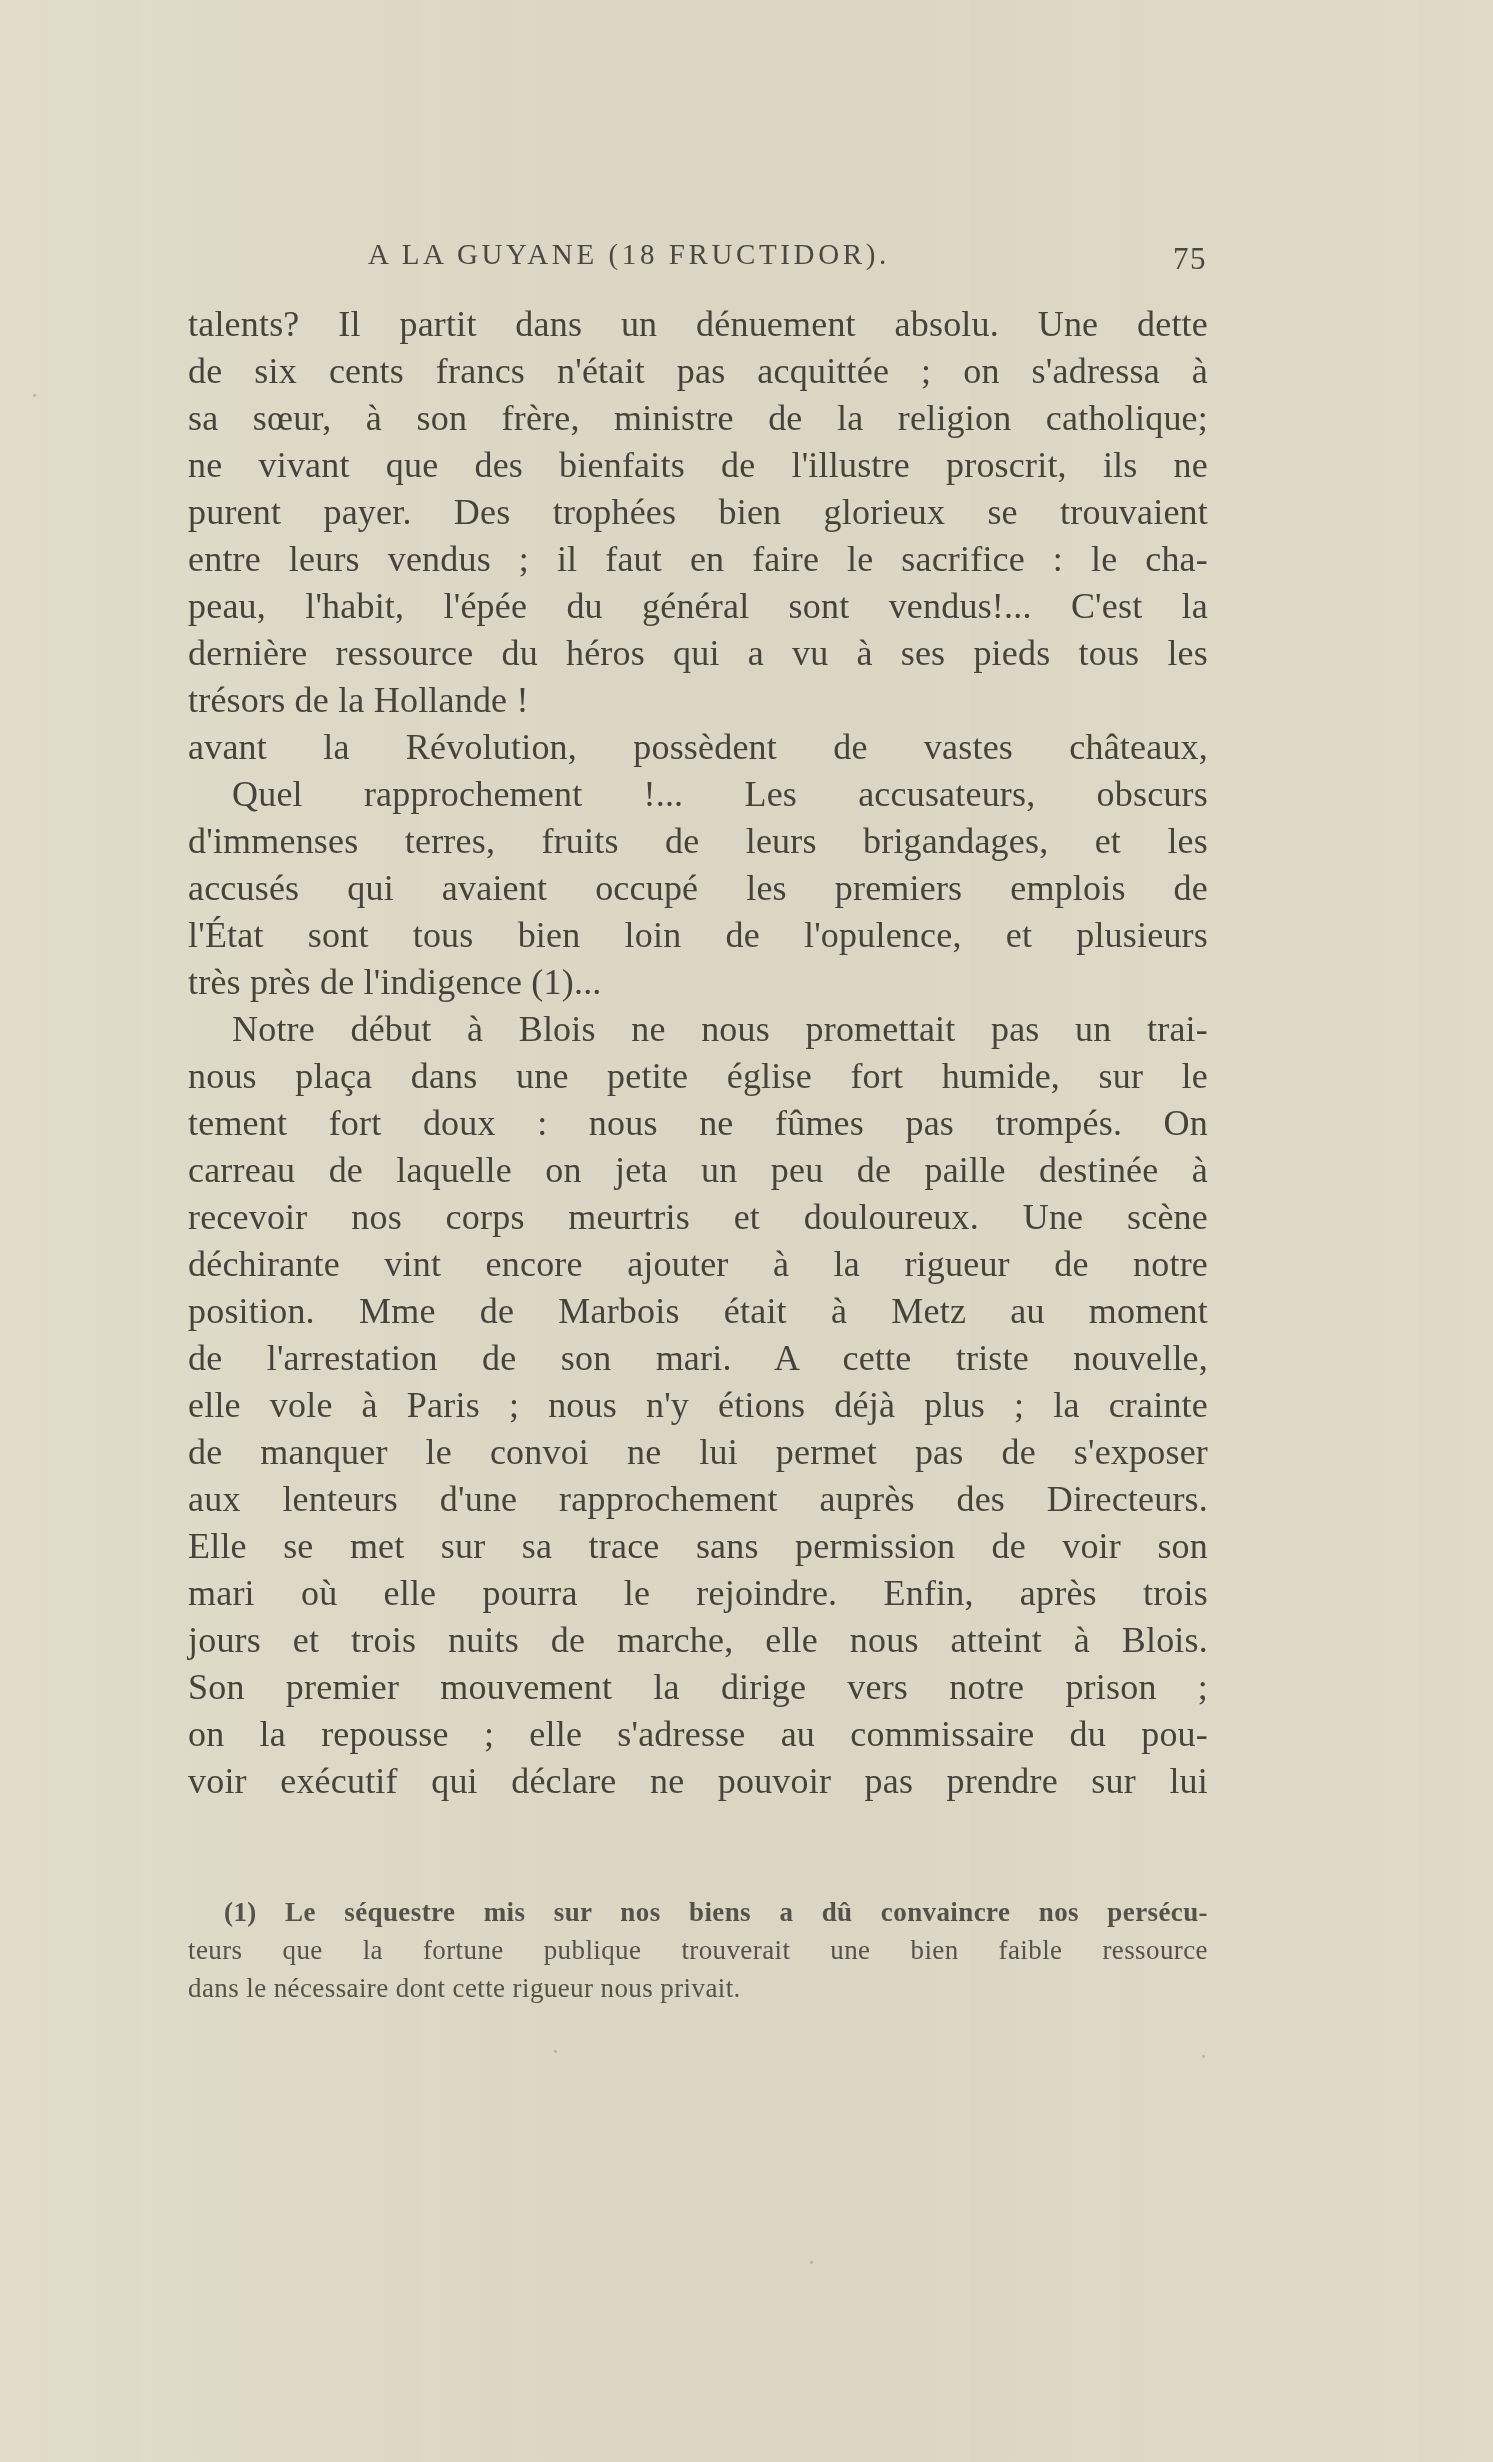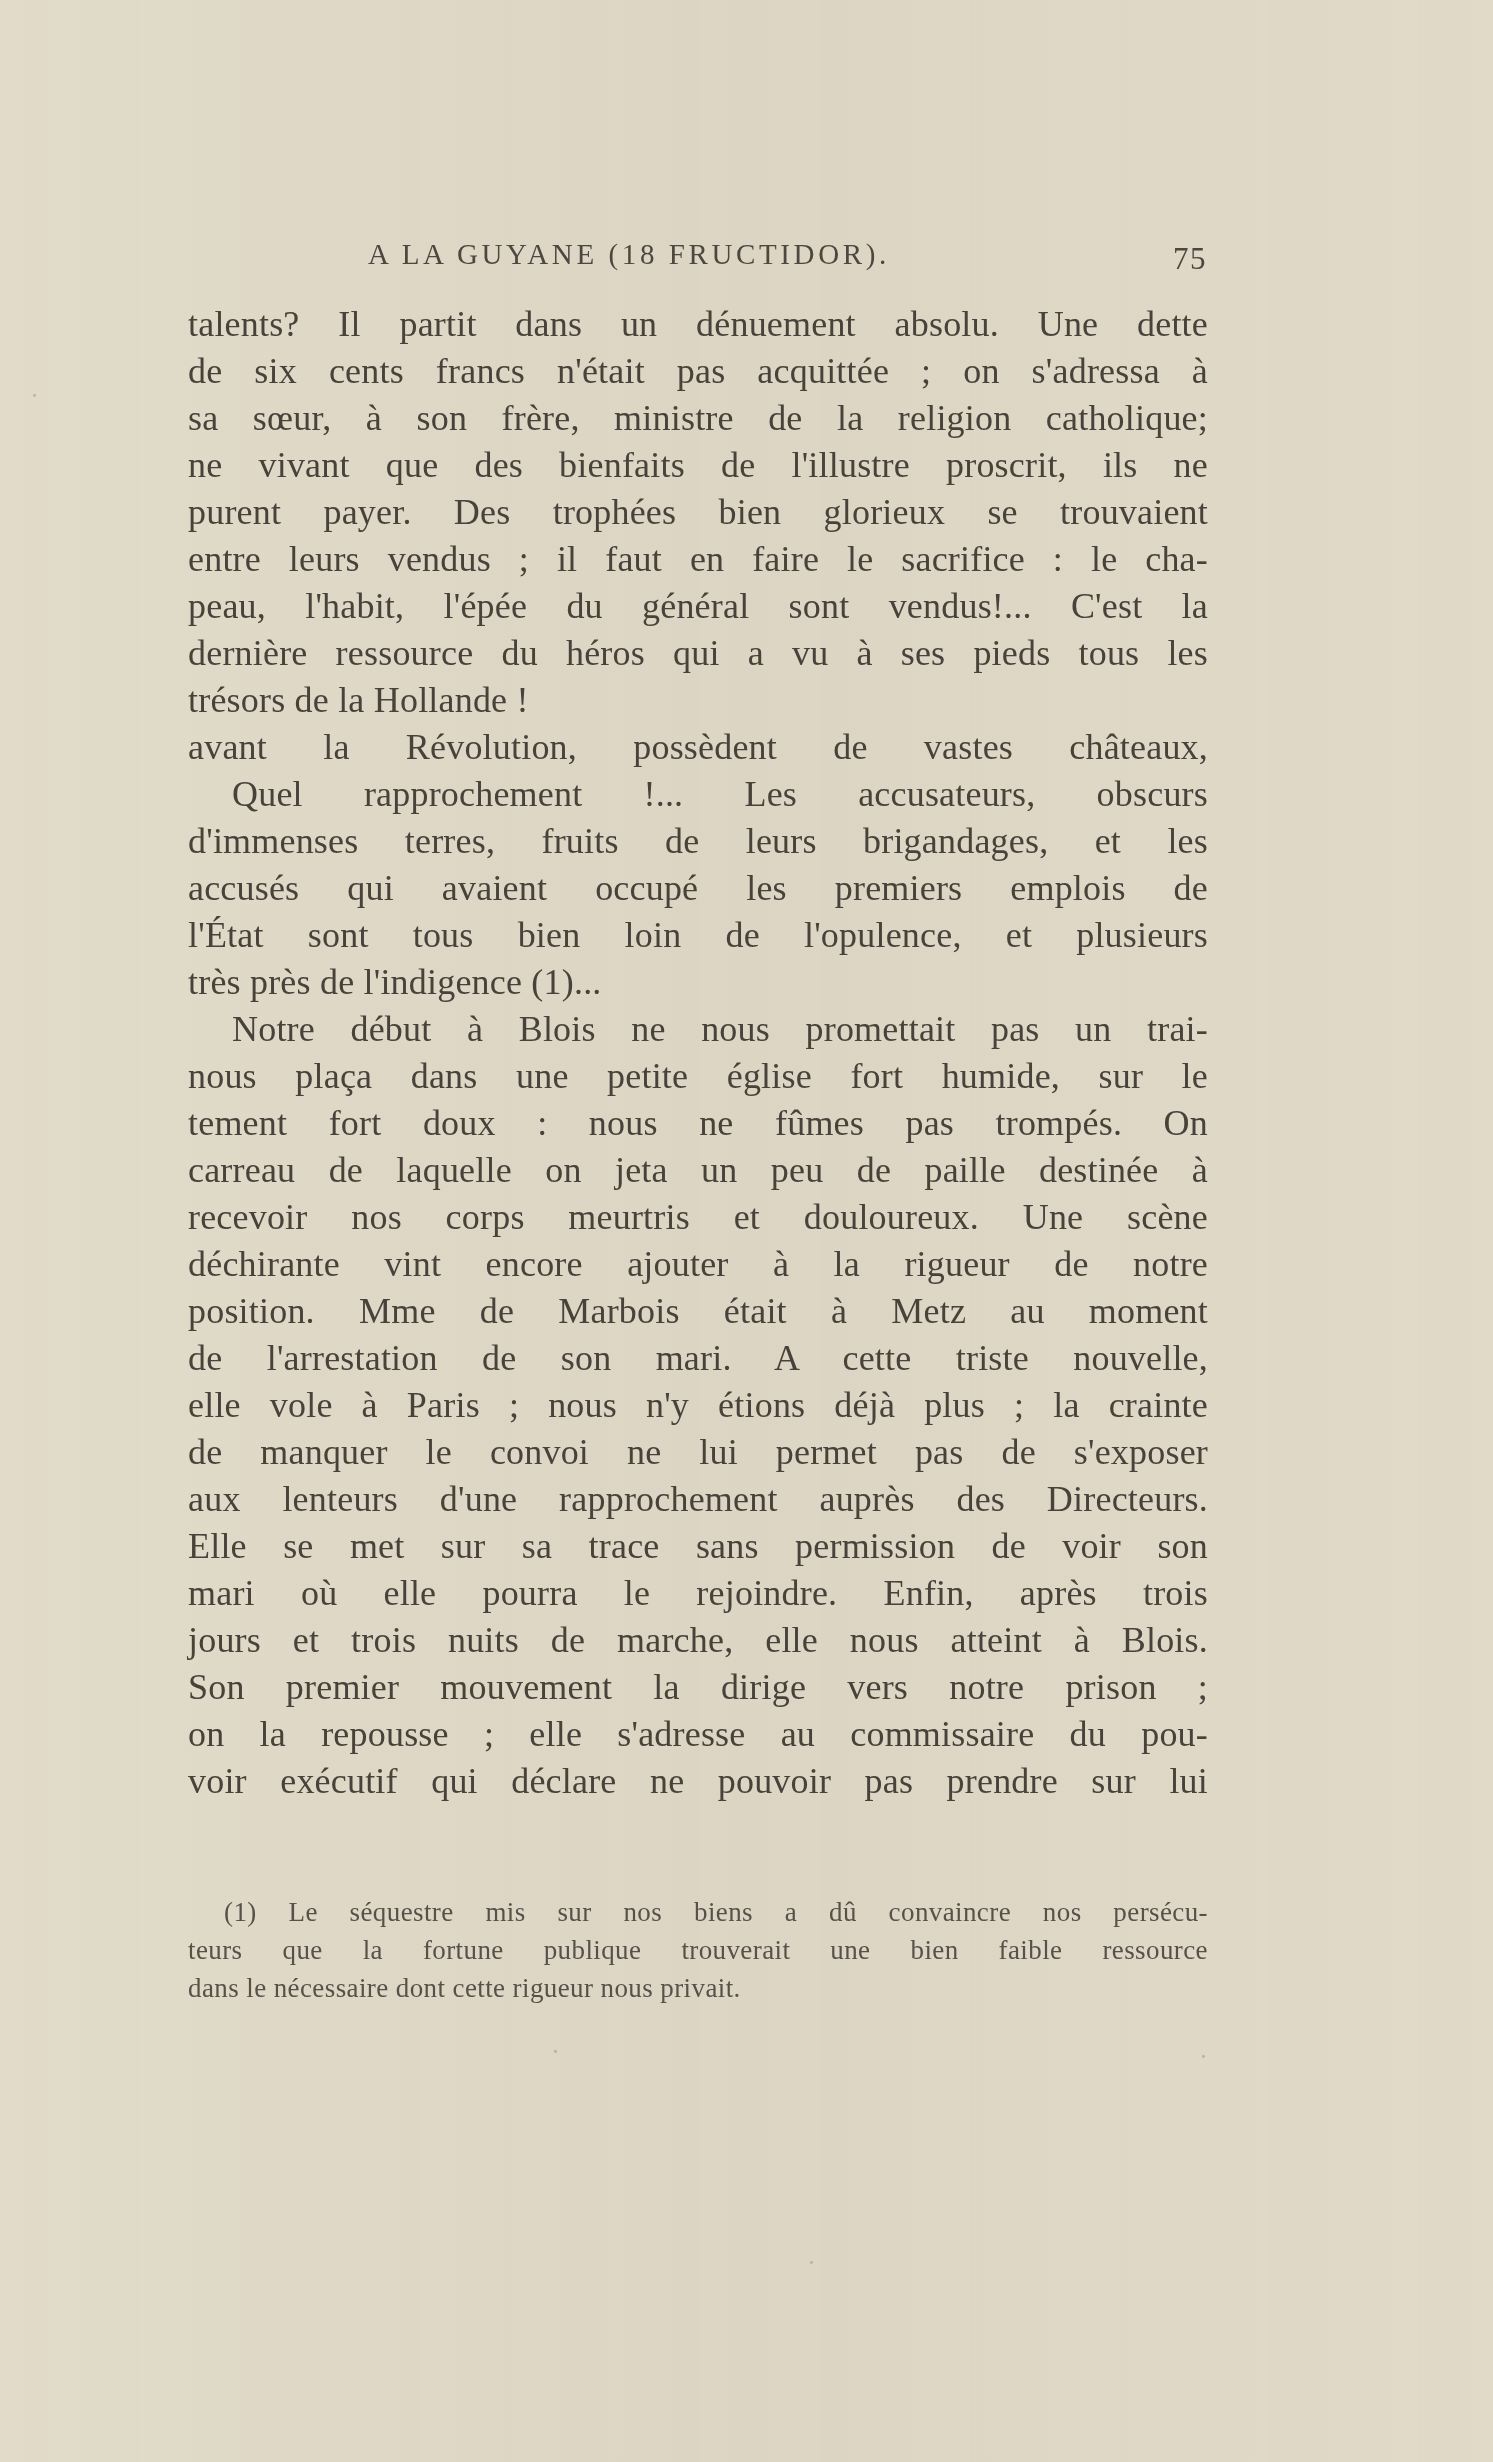--- a/index.html
+++ b/index.html
@@ -78,21 +78,21 @@
     .fn-line {
       display: block;
       height: 38px;
       line-height: 38px;
       font-size: 27px;
       white-space: nowrap;
       text-align: justify;
       text-align-last: justify;
       letter-spacing: 0.4px;
     }
-    .fn-line.indent { padding-left: 36px; }
+    .fn-line.indent { padding-left: 36px; font-weight: bold; }
     .fn-line.last { text-align-last: left; }
     .speck {
       position: absolute;
       width: 2.9px; height: 2.9px;
       background: #a39a8a;
       border-radius: 50%;
       opacity: 0.6;
     }
   </style>
 </head>

